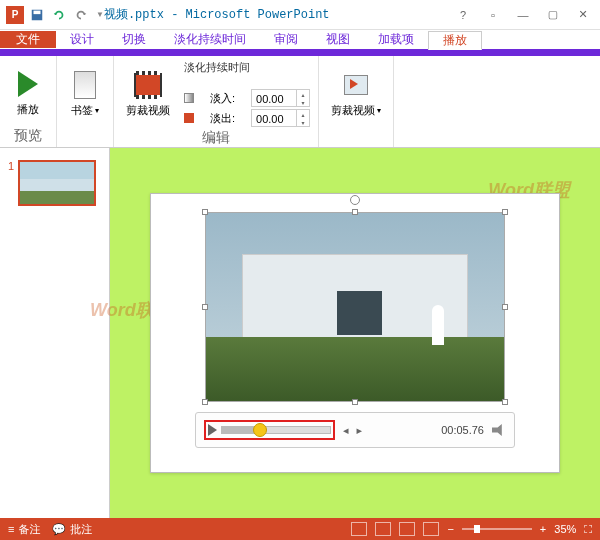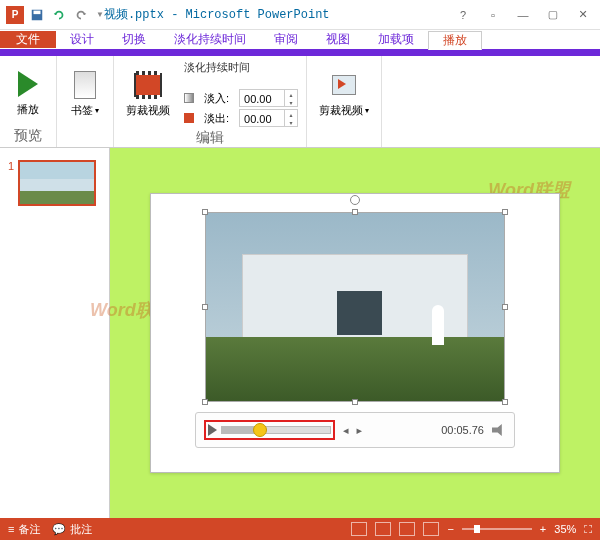--- a/index.html
+++ b/index.html
@@ -19,21 +19,21 @@
 .tab.active { border: 1px solid #ccc; border-bottom: 1px solid #fff; background: #fff; margin-bottom: -1px; color: #d24726; }
 .tab.format { color: #d24726; }
 
 .ribbon { height: 92px; background: #fff; display: flex; border-bottom: 1px solid #ccc; }
 .ribbon-group { display: flex; flex-direction: column; border-right: 1px solid #e0e0e0; padding: 4px 8px 2px; }
 .ribbon-group-body { flex: 1; display: flex; align-items: center; gap: 10px; }
 .ribbon-group-label { text-align: center; font-size: 14px; color: #666; padding-top: 2px; }
 .big-btn { display: flex; flex-direction: column; align-items: center; gap: 2px; cursor: pointer; padding: 2px 4px; }
 .big-btn-icon { width: 32px; height: 32px; display: flex; align-items: center; justify-content: center; }
 .big-btn-label { font-size: 11px; display: flex; align-items: center; gap: 2px; }
-.fade-row { display: flex; align-items: center; gap: 10px; font-size: 11px; }
+.fade-row { display: flex; align-items: center; gap: 16px; font-size: 11px; }
 .fade-label-main { font-size: 11px; color: #333; margin-bottom: 12px; }
 .spin { display: flex; align-items: flex-end; border: 1px solid #ccc; }
 .spin input { width: 44px; border: none; font-size: 11px; padding: 1px 4px; text-align: left; outline: none; }
 .spin-btns { display: flex; flex-direction: column; border-left: 1px solid #ccc; }
 .spin-up, .spin-down { width: 12px; height: 8px; font-size: 6px; display: flex; align-items: center; justify-content: center; cursor: pointer; color: #666; }
 .fadein-icon { width: 10px; height: 10px; border: 1px solid #888; background: linear-gradient(to right, #fff, #888); }
 .fadeout-icon { width: 10px; height: 10px; background: #d24726; }
 
 .workarea { display: flex; height: 370px; }
 .thumbs { width: 110px; border-right: 1px solid #ccc; padding: 12px 8px; }

